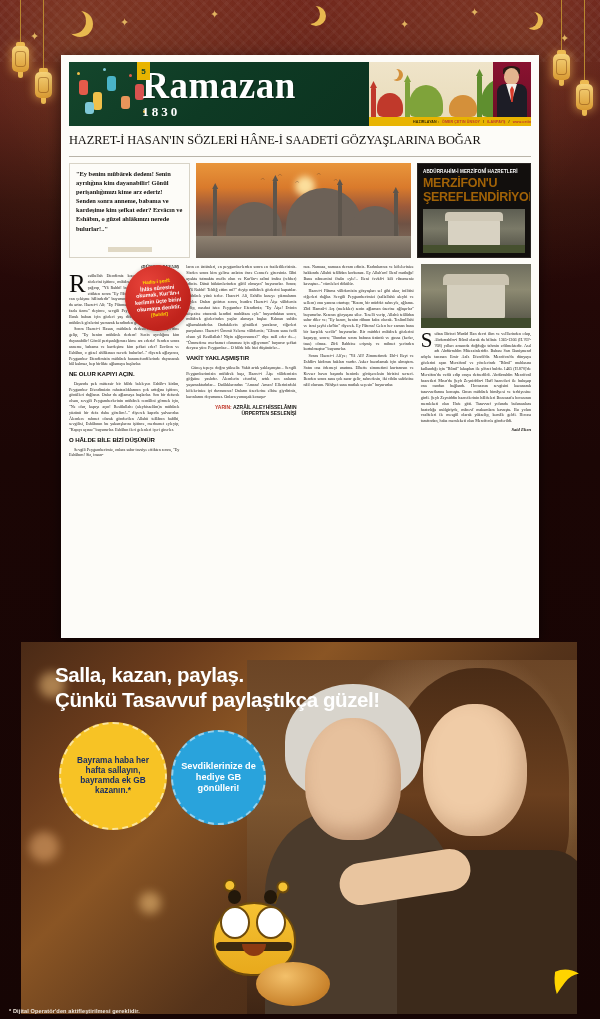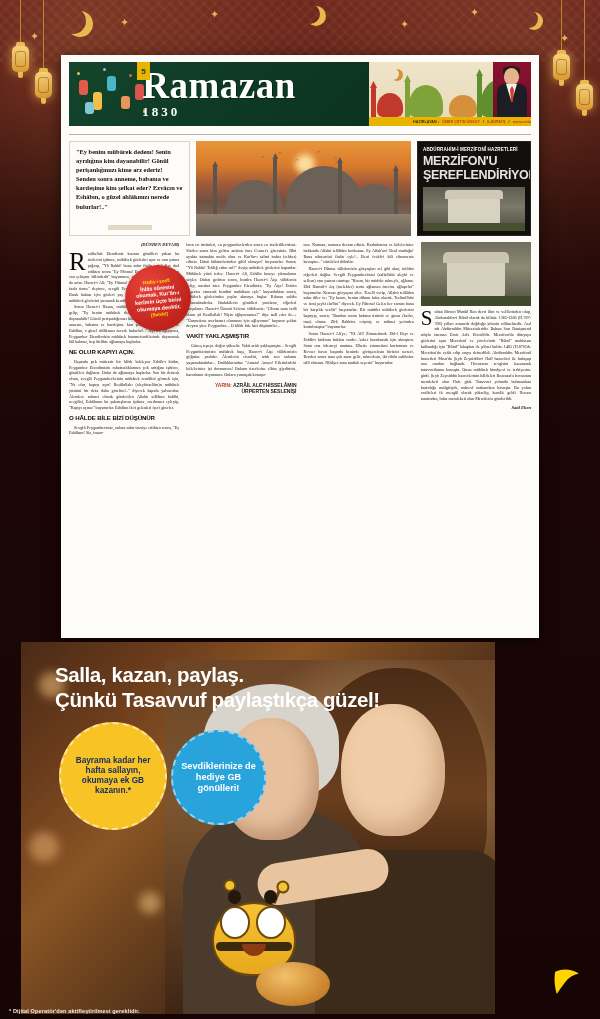--- a/index.html
+++ b/index.html
@@ -187,21 +187,21 @@
   .side-box {
     flex: 0 0 114px; background: #120f0d; position: relative; overflow: hidden;
     border: 1px solid #2a2522;
   }
   .sb-title {
     font-family: "Liberation Sans", sans-serif; color: #fff;
     font-size: 4.6px; font-weight: 700; line-height: 1.28;
     padding: 5px 5px 0 5px; letter-spacing: .1px;
   }
   .sb-big {
-    font-family: "Liberation Sans", sans-serif; color: #e5e5e5;
+    font-family: "Liberation Sans", sans-serif; color: #a16207;
     font-size: 12.5px; font-weight: 700; line-height: 1.0;
     padding: 2px 5px 0 5px; letter-spacing: -.3px;
   }
   .sb-photo {
     position: absolute; left: 5px; right: 5px; bottom: 4px; height: 44px;
     background: linear-gradient(180deg, #5d5e52 0%, #7b7a68 45%, #4d4c42 100%);
     overflow: hidden;
   }
   .sb-tomb {
     position: absolute; left: 50%; transform: translateX(-50%); bottom: 6px;
@@ -276,21 +276,21 @@
     width: 58px; height: 36px; background: #d6d0bf; border-radius: 3px;
   }
   .c3-stone:before {
     content:""; position:absolute; left:-4px; right:-4px; top:-9px; height:11px;
     background:#cbc4b1; border-radius: 5px 5px 0 0;
   }
   .c3-grass { position:absolute; left:0; right:0; bottom:0; height:10px; background:#3f4a2c; }
 
   
   .ad {
-    position: absolute; left: 21px; top: 642px; width: 474px; height: 372px;
+    position: absolute; left: 21px; top: 642px; width: 556px; height: 372px;
     overflow: hidden;
     background: linear-gradient(135deg, #4a2a16 0%, #6b3c1c 18%, #8a5524 34%, #55331a 58%, #2e1a0d 100%);
   }
   .ad-bokeh { position: absolute; border-radius: 50%; filter: blur(5px); opacity: .5; }
   .ad-photo {
     position: absolute; right: 0; top: 18px; width: 330px; bottom: 0;
     background:
       radial-gradient(ellipse at 62% 36%, rgba(255,214,170,.55), transparent 46%),
       linear-gradient(180deg, #6b4526 0%, #7d5630 40%, #3f2514 100%);
   }
@@ -482,20 +482,21 @@
         <span class="lbl">HAZIRLAYAN :</span>
         <span class="nm">ÖMER ÇETİN ÜNSOY</span>
         <span class="sep">/</span>
         <span class="nm">İLANPAYŞ</span>
         <span class="sep">/</span>
         <span class="nm">www.cetinyiling.com.tr</span>
       </div>
     </div>
   </div>
 
+  <div class="kicker">HAZRET-İ HASAN'IN SÖZLERİ HÂNE-İ SAADETİ GÖZYAŞLARINA BOĞAR</div>
   <div class="rule"></div>
 
   <div class="hero-row">
     <div class="quote-box">
       <div class="quote-text">"Ey benim mübârek dedem! Senin ayrılığına kim dayanabilir! Gönül perişanlığımızı kime arz ederiz! Senden sonra anneme, babama ve kardeşime kim şefkat eder? Ezvâcın ve Eshâbın, o güzel ahlâkınızı nerede bulurlar!.."</div>
       <div class="quote-attr"></div>
     </div>
     <div class="hero-photo">
       <div class="hp-sun"></div>
       <div class="hp-dome" style="left:14%;bottom:22px;width:56px;height:34px;"></div>
@@ -582,21 +583,21 @@
     <div class="face-b"></div>
     <div class="arm-b"></div>
   </div>
 
   <div class="ad-head">
     <div>Salla, kazan, paylaş.</div>
     <div>Çünkü Tasavvuf paylaştıkça güzel!</div>
   </div>
 </div>
 
-<div class="badge badge-yellow">Bayrama kadar her hafta sallayın, okumaya ek GB kazanın.*</div>
+<div class="badge badge-yellow">Bayrama haba her hafta sallayın, bayramda ek GB kazanın.*</div>
 <div class="badge badge-blue">Sevdiklerinize de hediye GB gönülleri!</div>
 
 <div class="mascot">
   <div class="m-ant l"></div>
   <div class="m-ant r"></div>
   <div class="m-body"></div>
   <div class="m-stripe"></div>
   <div class="m-eye l"></div>
   <div class="m-eye r"></div>
   <div class="m-pupil l"></div>

